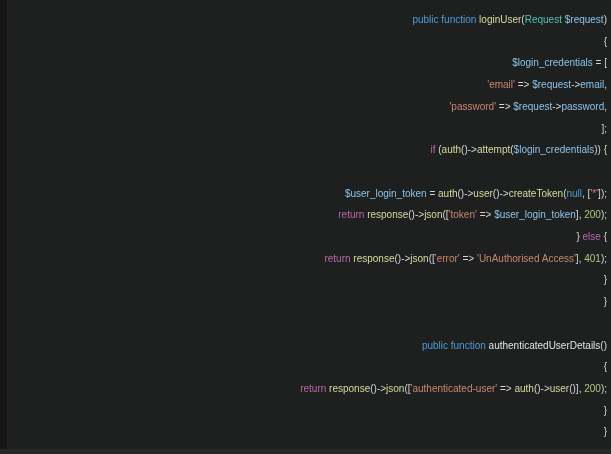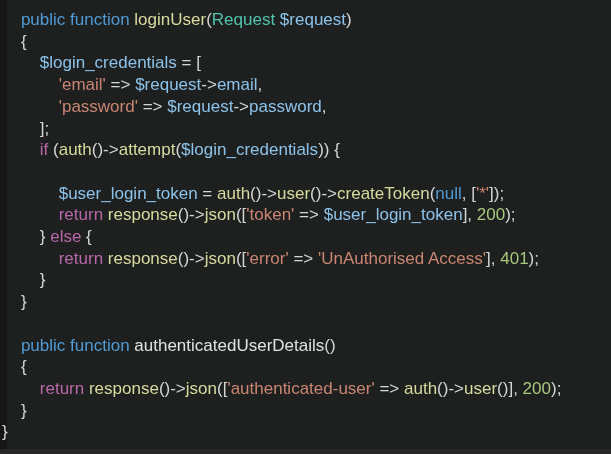--- a/index.html
+++ b/index.html
@@ -14,25 +14,26 @@
     position:absolute;left:0;top:0;width:7px;height:454px;
     background:#161616;
   }
   .bottom-strip{
     position:absolute;left:0;bottom:0;width:611px;height:5px;
     background:#272727;
   }
   .editor{
     position:absolute;left:0;top:0;right:0;bottom:0;
     padding:9px 4px 6px 2px;
-    font-size:17px;
+    font-size:10px;
     line-height:21.7px;
     white-space:pre;
     color:#d6d6d6;
     cursor:text;
+    text-align:right;
   }
   .line{min-height:21.7px;}
   .line span{white-space:pre;}
 </style>
 </head>
 <body>
 
 <div class="left-strip"></div>
 <div class="editor"><div class="line"><span style="color: rgb(214, 214, 214);">    </span><span style="color: rgb(79, 155, 213);">public function </span><span style="color: rgb(214, 219, 158);">loginUser</span><span style="color: rgb(214, 214, 214);">(</span><span style="color: rgb(79, 196, 171);">Request</span><span style="color: rgb(214, 214, 214);"> </span><span style="color: rgb(140, 195, 234);">$request</span><span style="color: rgb(214, 214, 214);">)</span></div><div class="line"><span style="color: rgb(214, 214, 214);">    {</span></div><div class="line"><span style="color: rgb(214, 214, 214);">        </span><span style="color: rgb(140, 195, 234);">$login_credentials</span><span style="color: rgb(214, 214, 214);"> = [</span></div><div class="line"><span style="color: rgb(214, 214, 214);">            </span><span style="color: rgb(203, 134, 114);">'email'</span><span style="color: rgb(214, 214, 214);"> =&gt; </span><span style="color: rgb(140, 195, 234);">$request</span><span style="color: rgb(214, 214, 214);">-&gt;</span><span style="color: rgb(140, 195, 234);">email</span><span style="color: rgb(214, 214, 214);">,</span></div><div class="line"><span style="color: rgb(214, 214, 214);">            </span><span style="color: rgb(203, 134, 114);">'password'</span><span style="color: rgb(214, 214, 214);"> =&gt; </span><span style="color: rgb(140, 195, 234);">$request</span><span style="color: rgb(214, 214, 214);">-&gt;</span><span style="color: rgb(140, 195, 234);">password</span><span style="color: rgb(214, 214, 214);">,</span></div><div class="line"><span style="color: rgb(214, 214, 214);">        ];</span></div><div class="line"><span style="color: rgb(214, 214, 214);">        </span><span style="color: rgb(184, 104, 168);">if</span><span style="color: rgb(214, 214, 214);"> (</span><span style="color: rgb(214, 219, 158);">auth</span><span style="color: rgb(214, 214, 214);">()-&gt;</span><span style="color: rgb(214, 219, 158);">attempt</span><span style="color: rgb(214, 214, 214);">(</span><span style="color: rgb(140, 195, 234);">$login_credentials</span><span style="color: rgb(214, 214, 214);">)) {</span></div><div class="line"> </div><div class="line"><span style="color: rgb(214, 214, 214);">            </span><span style="color: rgb(140, 195, 234);">$user_login_token</span><span style="color: rgb(214, 214, 214);"> = </span><span style="color: rgb(214, 219, 158);">auth</span><span style="color: rgb(214, 214, 214);">()-&gt;</span><span style="color: rgb(214, 219, 158);">user</span><span style="color: rgb(214, 214, 214);">()-&gt;</span><span style="color: rgb(214, 219, 158);">createToken</span><span style="color: rgb(214, 214, 214);">(</span><span style="color: rgb(79, 155, 213);">null</span><span style="color: rgb(214, 214, 214);">, [</span><span style="color: rgb(203, 134, 114);">'*'</span><span style="color: rgb(214, 214, 214);">]);</span></div><div class="line"><span style="color: rgb(214, 214, 214);">            </span><span style="color: rgb(184, 104, 168);">return</span><span style="color: rgb(214, 214, 214);"> </span><span style="color: rgb(214, 219, 158);">response</span><span style="color: rgb(214, 214, 214);">()-&gt;</span><span style="color: rgb(214, 219, 158);">json</span><span style="color: rgb(214, 214, 214);">([</span><span style="color: rgb(203, 134, 114);">'token'</span><span style="color: rgb(214, 214, 214);"> =&gt; </span><span style="color: rgb(140, 195, 234);">$user_login_token</span><span style="color: rgb(214, 214, 214);">], </span><span style="color: rgb(169, 201, 127);">200</span><span style="color: rgb(214, 214, 214);">);</span></div><div class="line"><span style="color: rgb(214, 214, 214);">        } </span><span style="color: rgb(184, 104, 168);">else</span><span style="color: rgb(214, 214, 214);"> {</span></div><div class="line"><span style="color: rgb(214, 214, 214);">            </span><span style="color: rgb(184, 104, 168);">return</span><span style="color: rgb(214, 214, 214);"> </span><span style="color: rgb(214, 219, 158);">response</span><span style="color: rgb(214, 214, 214);">()-&gt;</span><span style="color: rgb(214, 219, 158);">json</span><span style="color: rgb(214, 214, 214);">([</span><span style="color: rgb(203, 134, 114);">'error'</span><span style="color: rgb(214, 214, 214);"> =&gt; </span><span style="color: rgb(203, 134, 114);">'UnAuthorised Access'</span><span style="color: rgb(214, 214, 214);">], </span><span style="color: rgb(169, 201, 127);">401</span><span style="color: rgb(214, 214, 214);">);</span></div><div class="line"><span style="color: rgb(214, 214, 214);">        }</span></div><div class="line"><span style="color: rgb(214, 214, 214);">    }</span></div><div class="line"> </div><div class="line"><span style="color: rgb(214, 214, 214);">    </span><span style="color: rgb(79, 155, 213);">public function </span><span style="color: rgb(226, 226, 226);">authenticatedUserDetails</span><span style="color: rgb(214, 214, 214);">()</span></div><div class="line"><span style="color: rgb(214, 214, 214);">    {</span></div><div class="line"><span style="color: rgb(214, 214, 214);">        </span><span style="color: rgb(184, 104, 168);">return</span><span style="color: rgb(214, 214, 214);"> </span><span style="color: rgb(214, 219, 158);">response</span><span style="color: rgb(214, 214, 214);">()-&gt;</span><span style="color: rgb(214, 219, 158);">json</span><span style="color: rgb(214, 214, 214);">([</span><span style="color: rgb(203, 134, 114);">'authenticated-user'</span><span style="color: rgb(214, 214, 214);"> =&gt; </span><span style="color: rgb(214, 219, 158);">auth</span><span style="color: rgb(214, 214, 214);">()-&gt;</span><span style="color: rgb(214, 219, 158);">user</span><span style="color: rgb(214, 214, 214);">()], </span><span style="color: rgb(169, 201, 127);">200</span><span style="color: rgb(214, 214, 214);">);</span></div><div class="line"><span style="color: rgb(214, 214, 214);">    }</span></div><div class="line"><span style="color: rgb(214, 214, 214);">}</span></div></div>
 <div class="bottom-strip"></div>

